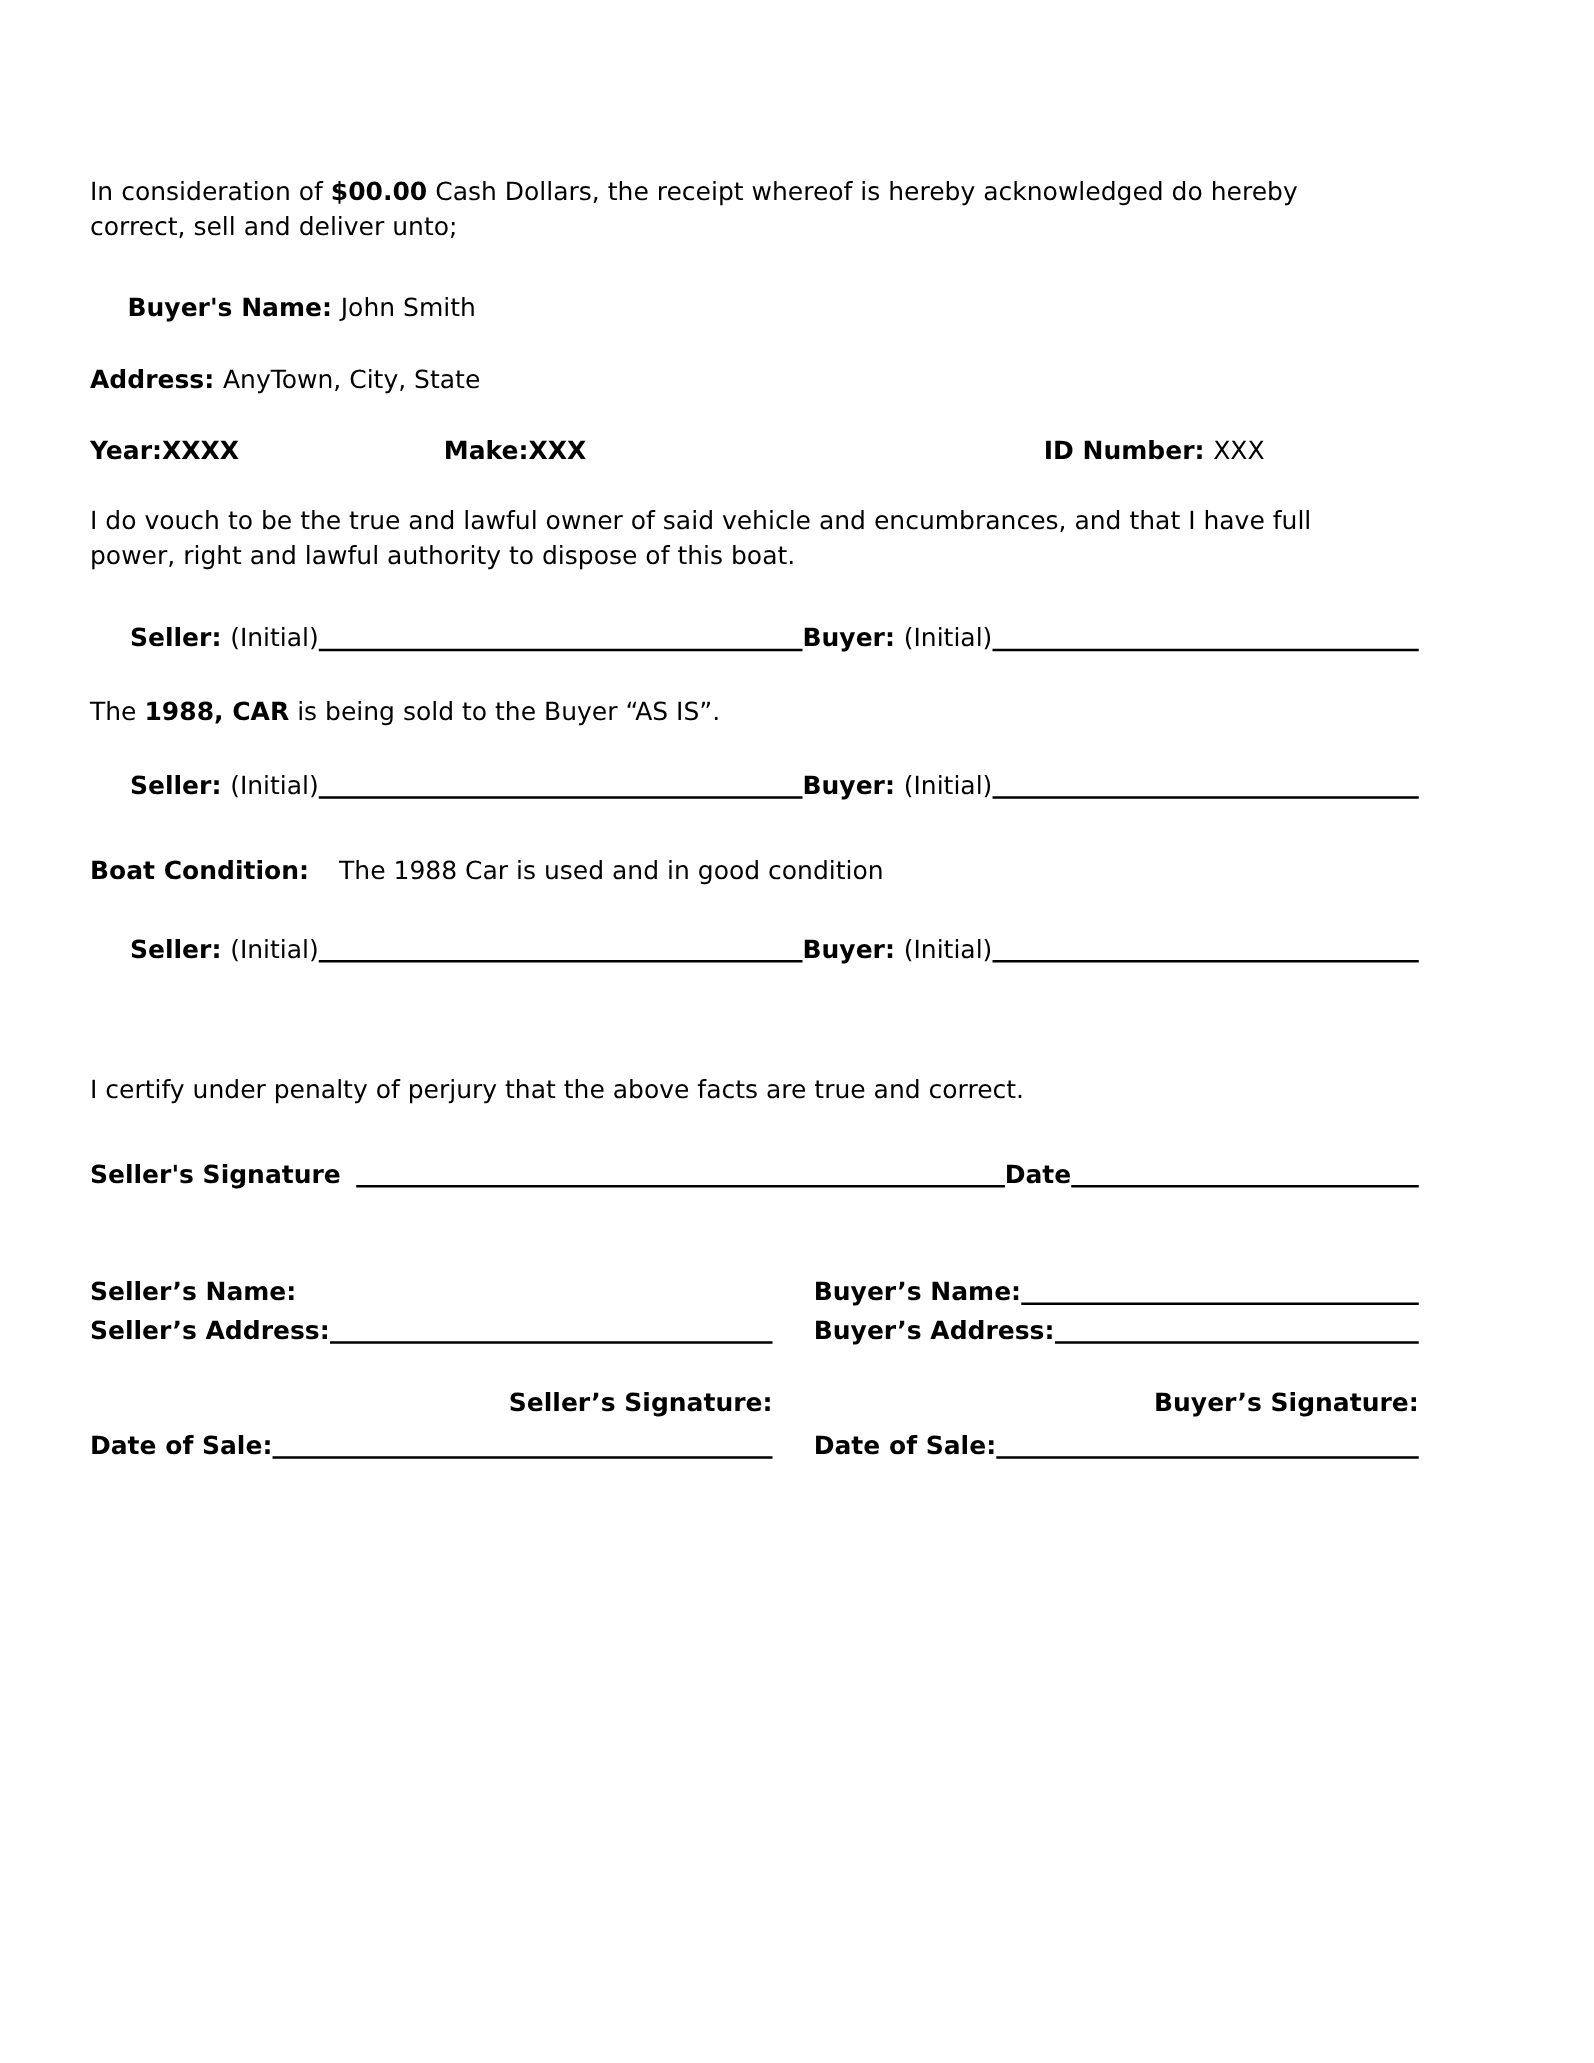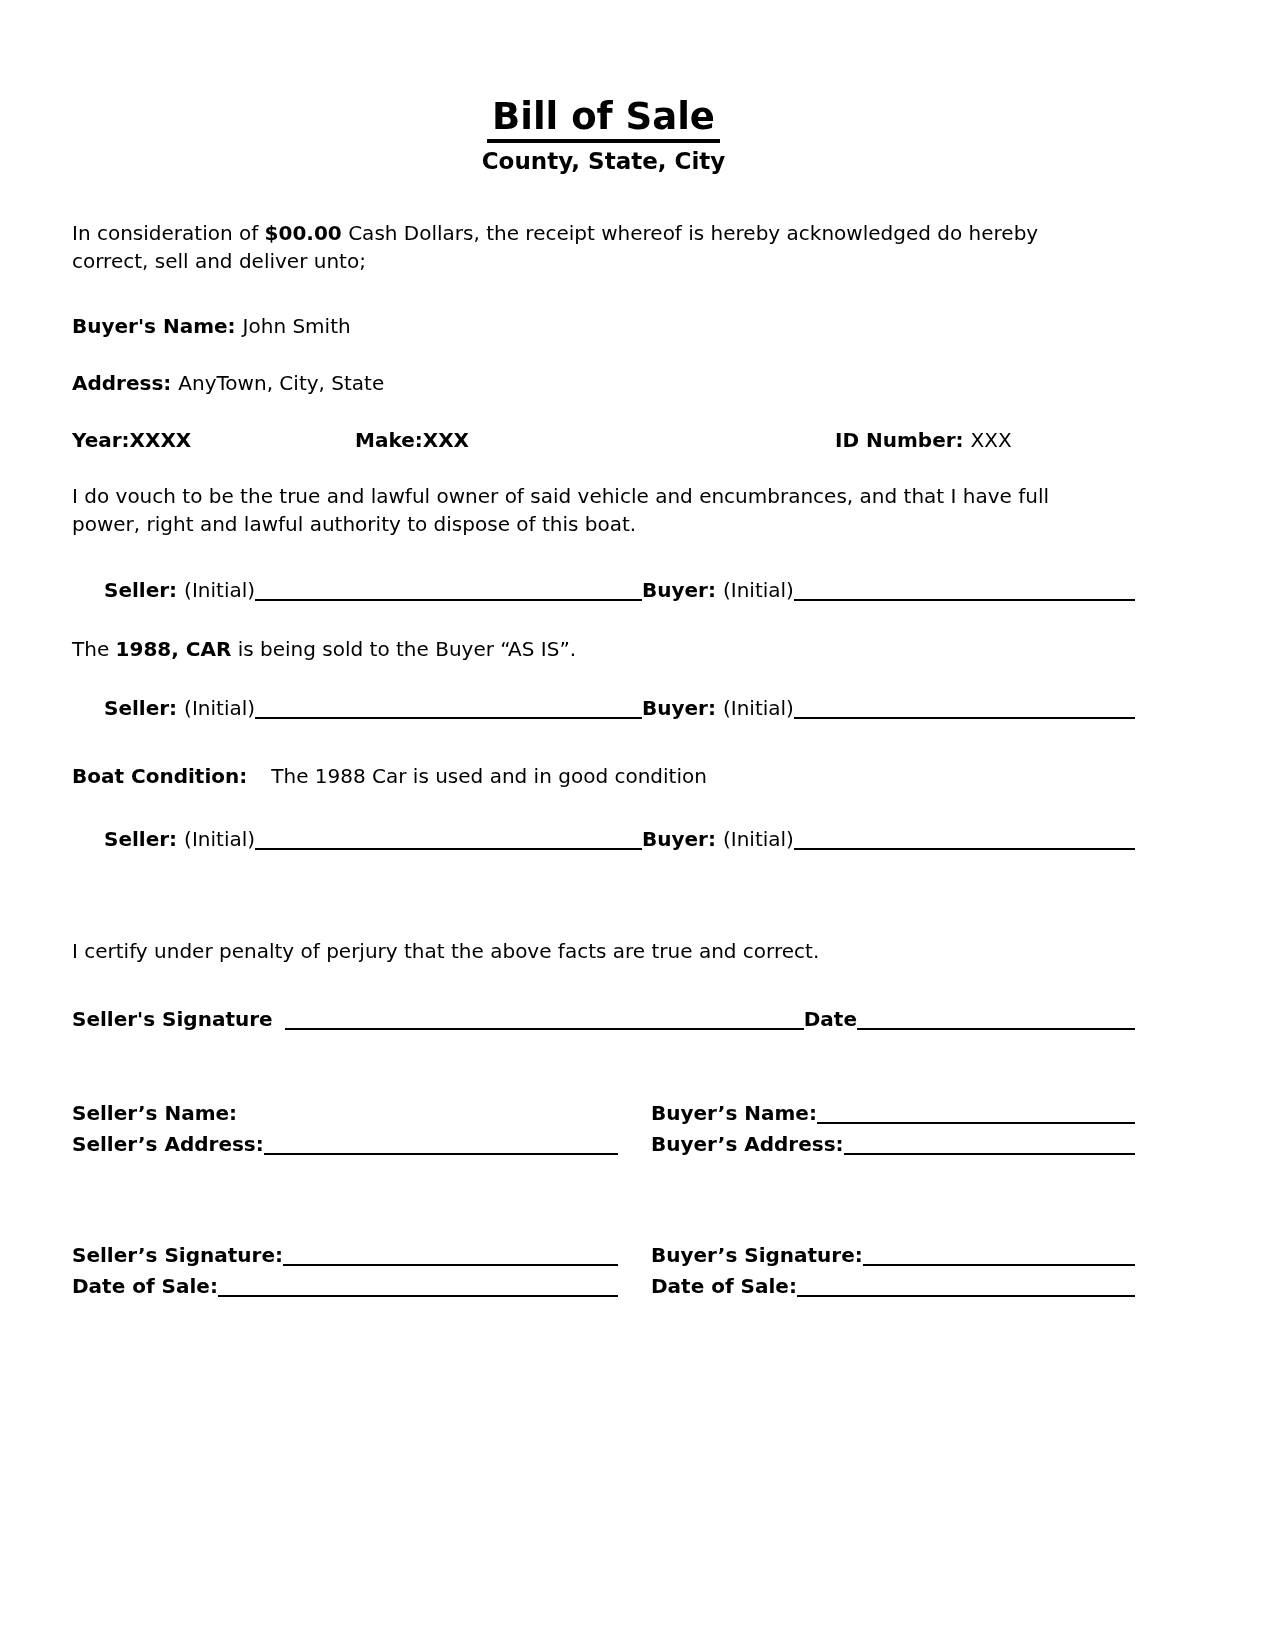--- a/index.html
+++ b/index.html
@@ -31,21 +31,21 @@
   }
   .doc-subtitle {
     font-size: 23px;
     line-height: 30px;
     font-weight: bold;
     margin-top: 3px;
   }
   .para { margin-top: 0; }
   .mt-intro  { margin-top: 43px; }
   .mt-row    { margin-top: 29px; }
-  .mt-buyer  { margin-top: 37px; }
+  .mt-buyer  { margin-top: 37px; margin-left: 30px; }
   .mt-vouch  { margin-top: 28px; }
   .mt-init1  { margin-top: 38px; }
   .mt-asis   { margin-top: 31px; }
   .mt-init2  { margin-top: 31px; }
   .mt-cond   { margin-top: 40px; }
   .mt-init3  { margin-top: 35px; }
   .mt-cert   { margin-top: 84px; }
   .mt-sig    { margin-top: 40px; }
   .mt-parties{ margin-top: 63px; }
 
@@ -70,31 +70,27 @@
   .veh-make { flex: 0 0 480px; }
   .veh-id   { flex: 1 1 auto; }
 
   .sig-row .date-fill { flex: 0 0 278px; }
   .sig-row .sig-fill { margin-left: 12px; }
 
   .parties { display: flex; }
   .party-col-left  { flex: 0 0 546px; margin-right: 33px; }
   .party-col-right { flex: 1 1 auto; }
   .party-row { display: flex; align-items: flex-end; height: 31px; }
-  .party-gap { margin-top: 80px; }
+  .party-gap { margin-top: 30px; flex-direction: column; }
 </style>
 </head>
 <body>
 
 <div class="page">
 
-  <div class="title-wrap">
-    <span class="doc-title">Bill of Sale</span>
-    <div class="doc-subtitle">County, State, City</div>
-  </div>
 
   <div class="para mt-intro">
     <div><span>In consideration of </span><span class="b">$00.00</span><span> Cash Dollars, the receipt whereof is hereby acknowledged do hereby</span></div>
     <div>correct, sell and deliver unto;</div>
   </div>
 
   <div class="para mt-buyer">
     <span class="b">Buyer's Name:</span><span class="sp-left">John Smith</span>
   </div>
 

